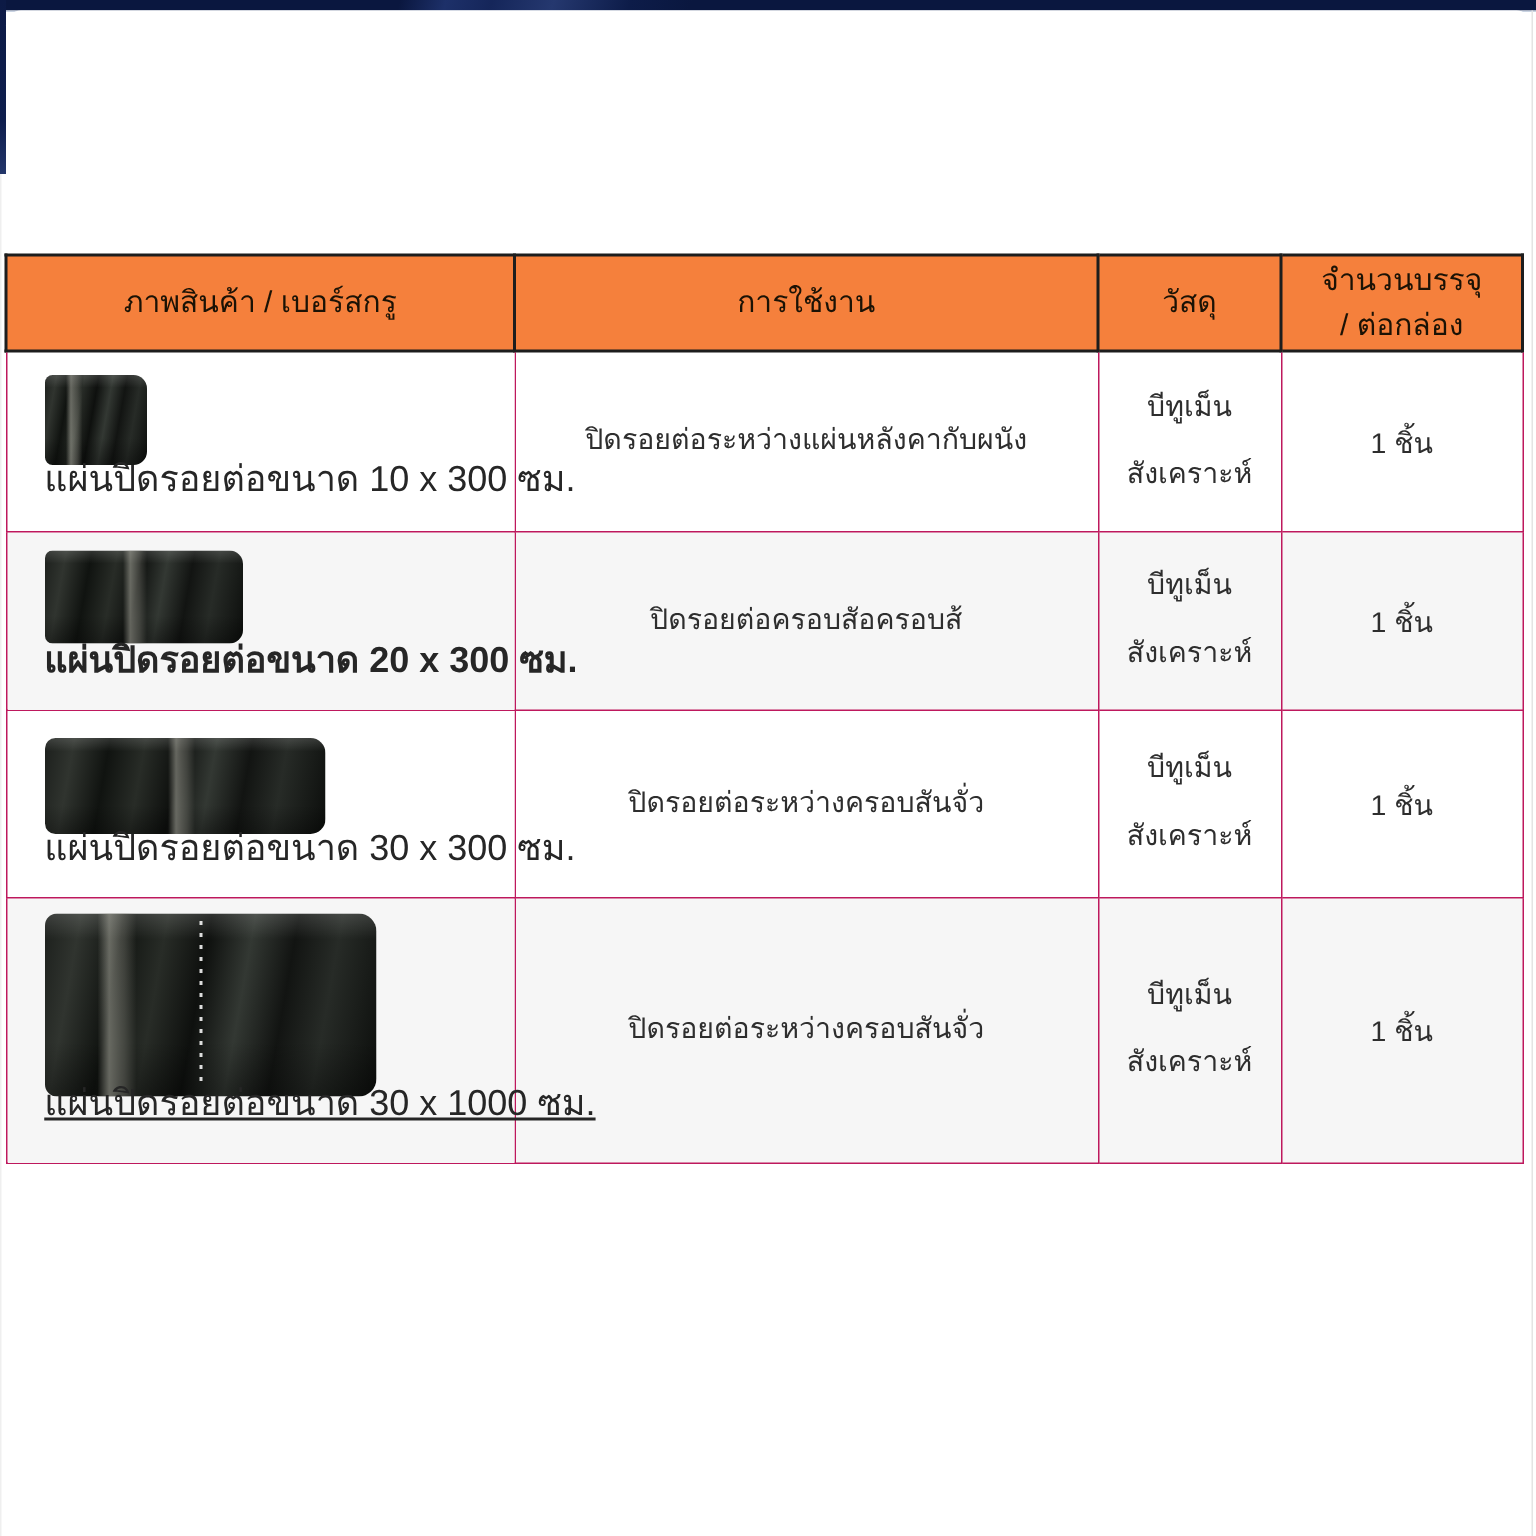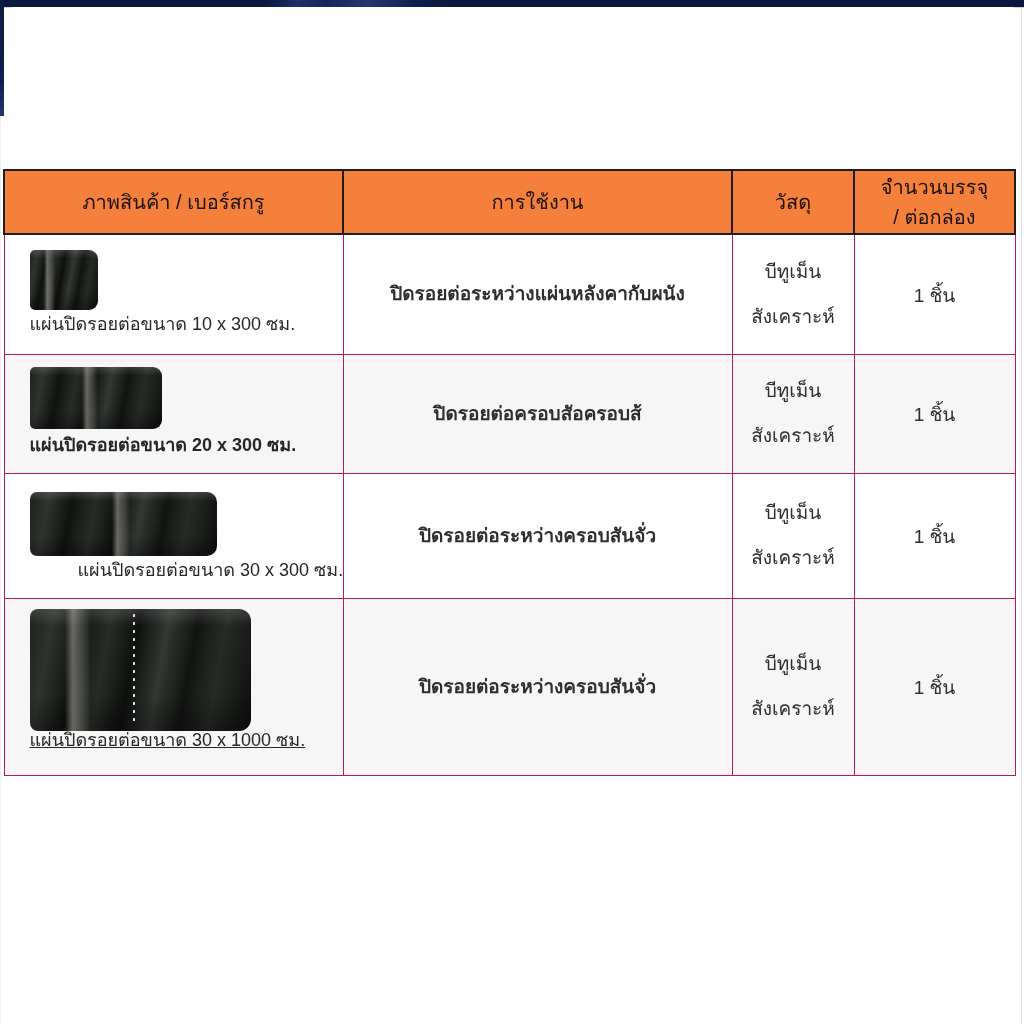--- a/index.html
+++ b/index.html
@@ -54,24 +54,24 @@
     font-size:19px;color:#2e2e2e;
     padding:0 8px;
   }
   tr.alt td{background:#f6f6f6;}
   tr.r1 td{height:119px;}
   tr.r2 td{height:118px;}
   tr.r3 td{height:124px;}
   tr.r4 td{height:176px;}
   td.product-cell{position:relative;text-align:left;padding:0;}
   .caption{
-    position:absolute;left:25px;font-size:18px;color:#262626;white-space:nowrap;
+    position:absolute;left:25px;font-size:24px;color:#262626;white-space:nowrap;
   }
   .material-text{white-space:pre-line;line-height:2.35;}
-  .usage-text{line-height:1.4;font-weight:bold;}
+  .usage-text{line-height:1.4;}
 
   
   .roll{
     position:absolute;left:25px;
     border-radius:5px 9px 9px 5px;
     background:
       linear-gradient(to bottom, rgba(255,255,255,0.14), rgba(255,255,255,0) 14%, rgba(0,0,0,0) 70%, rgba(0,0,0,0.28) 96%),
       linear-gradient(100deg,#1c1f1c 0%,#30342f 10%,#101310 22%,#282c27 34%,#0e100e 46%,#333833 58%,#121412 70%,#272b27 82%,#0c0e0c 100%);
   }
   .roll .tape{
@@ -86,21 +86,21 @@
   .roll-1 .tape{left:22%;width:16%;}
   .roll-2{top:12px;width:132px;height:62px;}
   .roll-2 .tape{left:40%;width:12%;}
   .roll-3{top:18px;width:187px;height:64px;border-radius:7px 10px 10px 7px;}
   .roll-3 .tape{left:44%;width:10%;}
   .roll-4{top:10px;width:221px;height:122px;border-radius:8px 12px 12px 8px;}
   .roll-4 .tape{left:16%;width:12%;}
   .roll-4 .dotline{left:47%;}
   .cap-r1{bottom:16px;}
   .cap-r2{bottom:14px;font-weight:bold;}
-  .cap-r3{bottom:14px;margin-left:48px;}
+  .cap-r3{bottom:14px;}
   .cap-r4{bottom:21px;text-decoration:underline;}
 </style>
 </head>
 <body>
 
 <div class="top-bar"></div>
 <div class="left-sliver"></div>
 <div class="content-card"></div>
 <div class="left-edge-line"></div>
 <div class="right-edge-line"></div>

